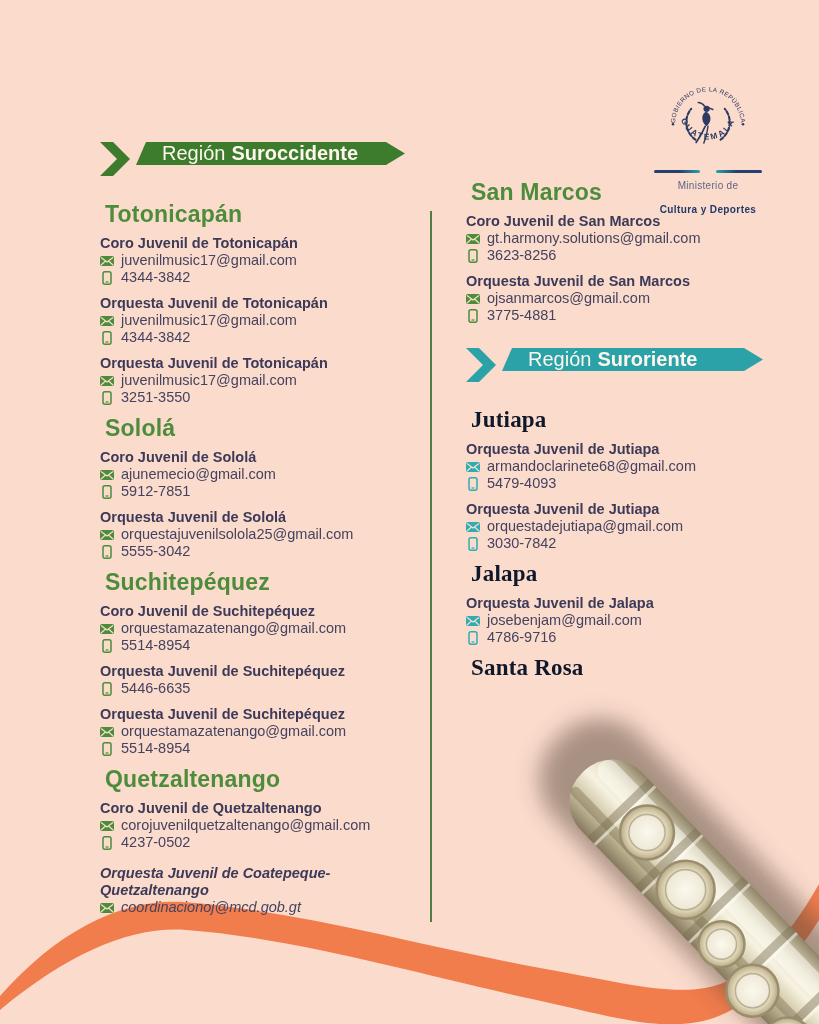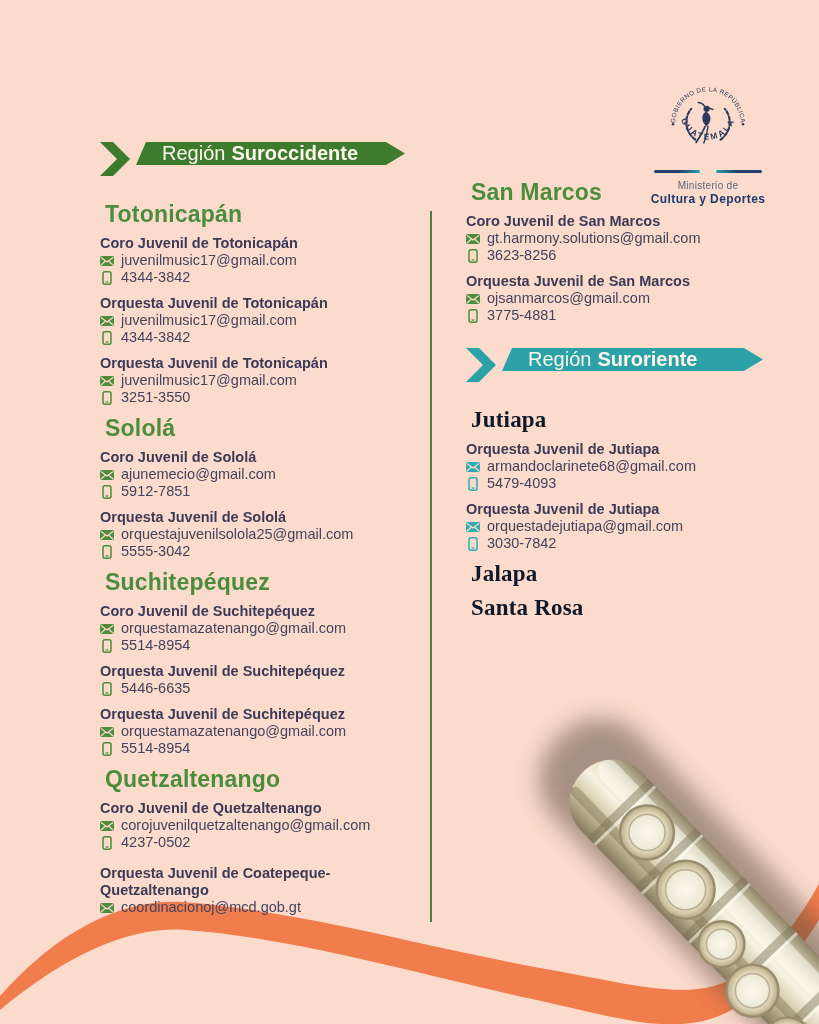--- a/index.html
+++ b/index.html
@@ -14,21 +14,21 @@
   
   #decor { position:absolute; inset:0; z-index:0; pointer-events:none; }
   
   .logo-block { position:absolute; left:622px; top:78px; width:172px; z-index:2; text-align:center; }
   .seal { display:block; margin:0 auto; }
   .brand-divider { display:flex; justify-content:center; gap:16px; margin-top:8px; }
   .brand-divider span { width:46px; height:3px; border-radius:2px; display:block; }
   .brand-divider .seg-left  { background:linear-gradient(90deg,#24406e 0%,#24406e 55%,#2ba2a8 100%); }
   .brand-divider .seg-right { background:linear-gradient(90deg,#2ba2a8 0%,#24406e 45%,#24406e 100%); }
   .ministry-line1 { margin-top:7px; font-size:10px; color:#5d6584; letter-spacing:.3px; }
-  .ministry-line2 { margin-top:1px; font-size:12px; font-weight:700; color:#1f3a68; letter-spacing:.4px; }
+  .ministry-line2 { margin-top:13px; font-size:10px; font-weight:700; color:#1f3a68; letter-spacing:.4px; }
   
   .col { position:absolute; z-index:1; }
   .col-left  { left:100px; top:142px; width:330px; }
   .col-right { left:466px; top:180px; width:345px; }
   .v-divider { position:absolute; left:430px; top:211px; width:2px; height:711px; background:#4f7d43; z-index:1; }
   
   .banner { display:flex; align-items:flex-start; height:34px; }
   .col-left  .banner { width:305px; margin-bottom:26px; }
   .col-right .banner { width:297px; margin-top:24px; margin-bottom:26px; }
   .banner-chev { flex:0 0 30px; margin-right:6px; }
@@ -318,21 +318,21 @@
           <span class="txt">corojuvenilquetzaltenango@gmail.com</span>
         </div>
       <div class="contact-row">
           <svg class="ci" viewBox="0 0 14 14">
             <rect class="ph-line" x="3" y="0.8" width="8" height="12.4" rx="2" fill="none" stroke-width="1.5"></rect>
             <line class="ph-line" x1="5.5" y1="11" x2="8.5" y2="11" stroke-width="1.2"></line>
           </svg>
           <span class="txt">4237-0502</span>
         </div>
     </div>
-    <div class="entry" style="margin-top:14px;">
+    <div class="entry" style="margin-top:14px;font-style:italic;">
       <div class="entry-title">Orquesta Juvenil de Coatepeque-Quetzaltenango</div>
       <div class="contact-row">
           <svg class="ci" viewBox="0 0 14 14">
             <rect class="env-bg" x="0" y="2" width="14" height="10" rx="2"></rect>
             <path d="M1,3.5 7,8 13,3.5 M1,11 5.5,7 M13,11 8.5,7" stroke="#fbdbcc" stroke-width="1.2" fill="none"></path>
           </svg>
           <span class="txt">coordinacionoj@mcd.gob.gt</span>
         </div>
     </div>
   </div>
@@ -421,18 +421,35 @@
             <rect class="ph-line" x="3" y="0.8" width="8" height="12.4" rx="2" fill="none" stroke-width="1.5"></rect>
             <line class="ph-line" x1="5.5" y1="11" x2="8.5" y2="11" stroke-width="1.2"></line>
           </svg>
           <span class="txt">3030-7842</span>
         </div>
     </div>
   </div>
 
   <div class="dept teal">
     <div class="dept-heading">Jalapa</div>
+    <div class="entry">
+      <div class="entry-title">Orquesta Juvenil de Jalapa</div>
+      <div class="contact-row">
+          <svg class="ci" viewBox="0 0 14 14">
+            <rect class="env-bg" x="0" y="2" width="14" height="10" rx="2"></rect>
+            <path d="M1,3.5 7,8 13,3.5 M1,11 5.5,7 M13,11 8.5,7" stroke="#fbdbcc" stroke-width="1.2" fill="none"></path>
+          </svg>
+          <span class="txt">josebenjam@gmail.com</span>
+        </div>
+      <div class="contact-row">
+          <svg class="ci" viewBox="0 0 14 14">
+            <rect class="ph-line" x="3" y="0.8" width="8" height="12.4" rx="2" fill="none" stroke-width="1.5"></rect>
+            <line class="ph-line" x1="5.5" y1="11" x2="8.5" y2="11" stroke-width="1.2"></line>
+          </svg>
+          <span class="txt">4786-9716</span>
+        </div>
+    </div>
   </div>
 
   <div class="dept teal">
     <div class="dept-heading">Santa Rosa</div>
   </div>
 </div>
 
 </body></html>

